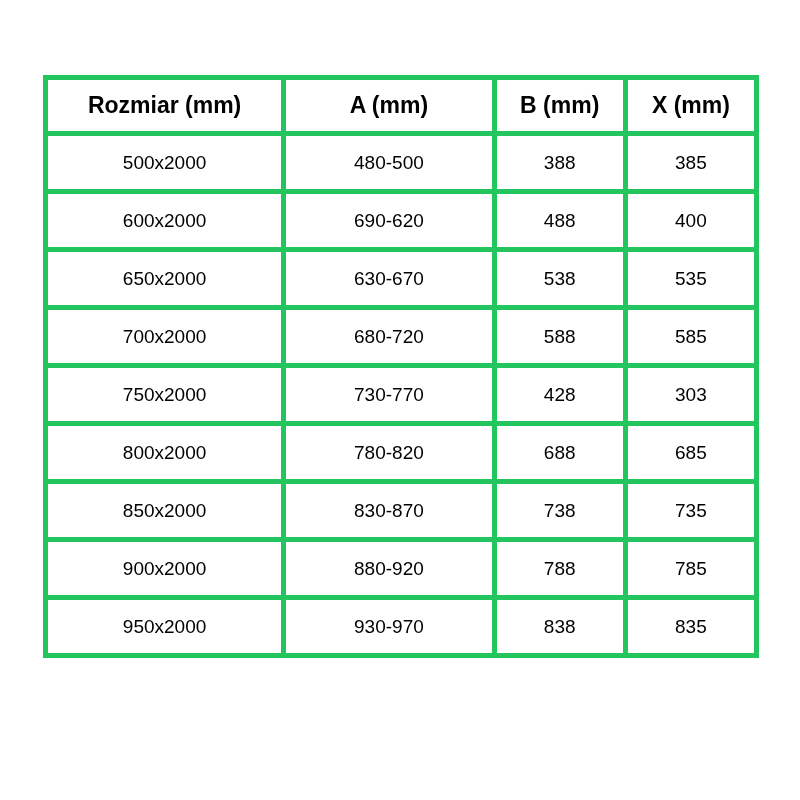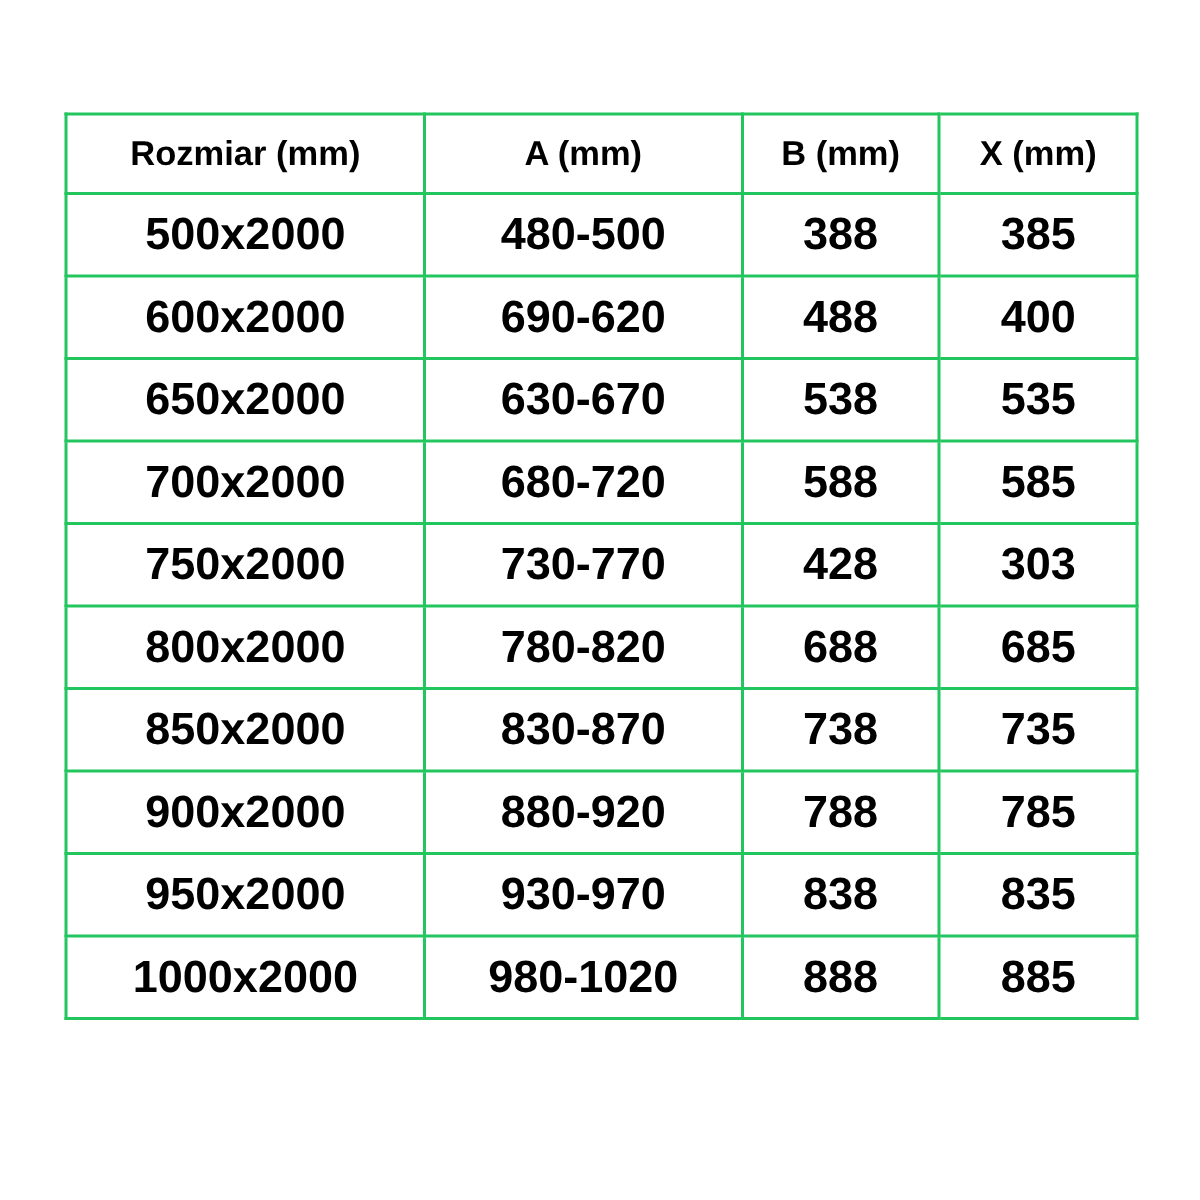--- a/index.html
+++ b/index.html
@@ -28,37 +28,37 @@
     border-collapse: collapse;
     table-layout: fixed;
     border: 2px solid #000000;
   }
   table.size-table col.c1 { width: 33.5%; }
   table.size-table col.c2 { width: 29.6%; }
   table.size-table col.c3 { width: 18.45%; }
   table.size-table col.c4 { width: 18.45%; }
   table.size-table th,
   table.size-table td {
-    border: 2px solid #22c55e;
+    border: 5px solid #22c55e;
     text-align: center;
     vertical-align: middle;
     color: #000000;
     padding: 0;
     overflow: hidden;
     white-space: nowrap;
   }
   table.size-table th {
     height: 51px;
     font-size: 23px;
     font-weight: bold;
   }
   table.size-table td {
     height: 53px;
-    font-size: 30px;
-    font-weight: bold;
+    font-size: 19px;
+    font-weight: normal;
   }
 </style>
 </head>
 <body>
 
 <div class="page">
   <div class="table-wrap">
     <table class="size-table">
       <colgroup>
         <col class="c1">
@@ -122,22 +122,16 @@
             <td>880-920</td>
             <td>788</td>
             <td>785</td>
           </tr>
           <tr>
             <td>950x2000</td>
             <td>930-970</td>
             <td>838</td>
             <td>835</td>
           </tr>
-          <tr>
-            <td>1000x2000</td>
-            <td>980-1020</td>
-            <td>888</td>
-            <td>885</td>
-          </tr>
         </tbody>
     </table>
   </div>
 </div>
 
 </body></html>

